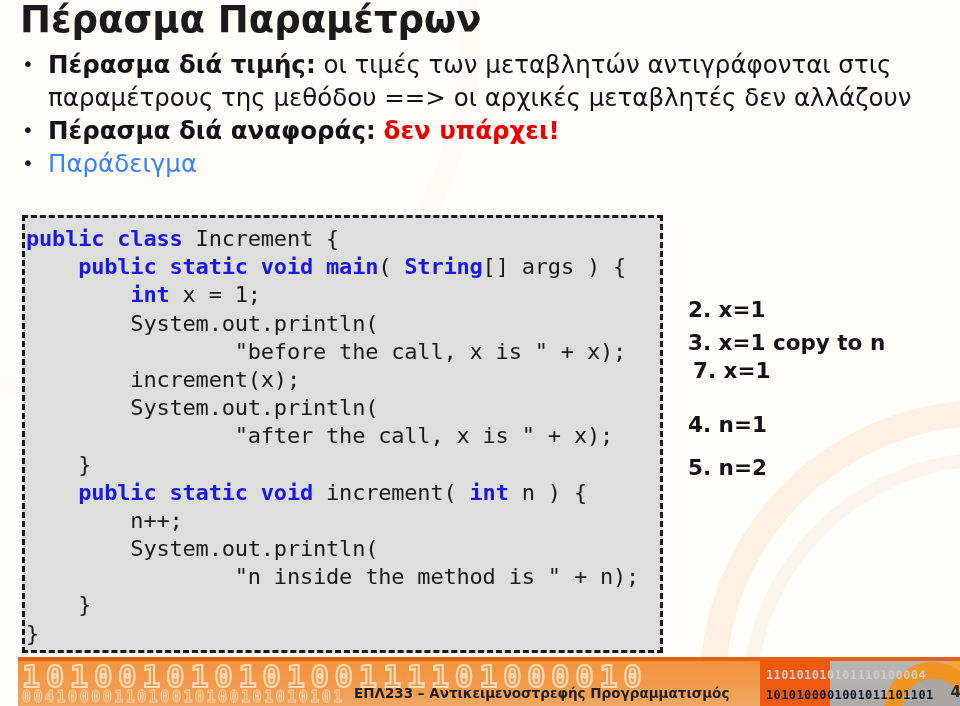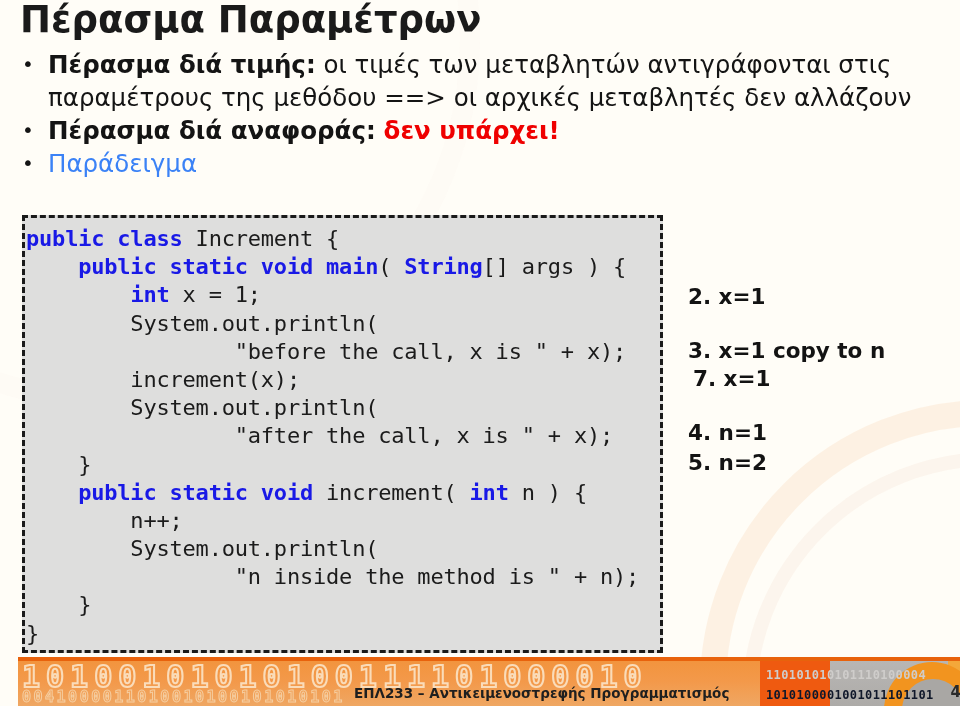--- a/index.html
+++ b/index.html
@@ -129,22 +129,22 @@
     width: 264px;
   }
   .note {
     font-size: 21.5px;
     font-weight: bold;
     color: #131313;
     line-height: 28px;
     white-space: nowrap;
   }
   .note.gap-before { margin-top: 26px; }
-  .note.tight { margin-top: 26px; }
-  .note.loose { margin-top: 2px; }
+  .note.tight { margin-top: 5px; }
+  .note.loose { margin-top: 15px; }
   .note.indent { margin-left: 5px; }
 
   
   .footer {
     position: absolute;
     left: 18px;
     bottom: 0;
     width: 960px;
     height: 49px;
     overflow: hidden;

